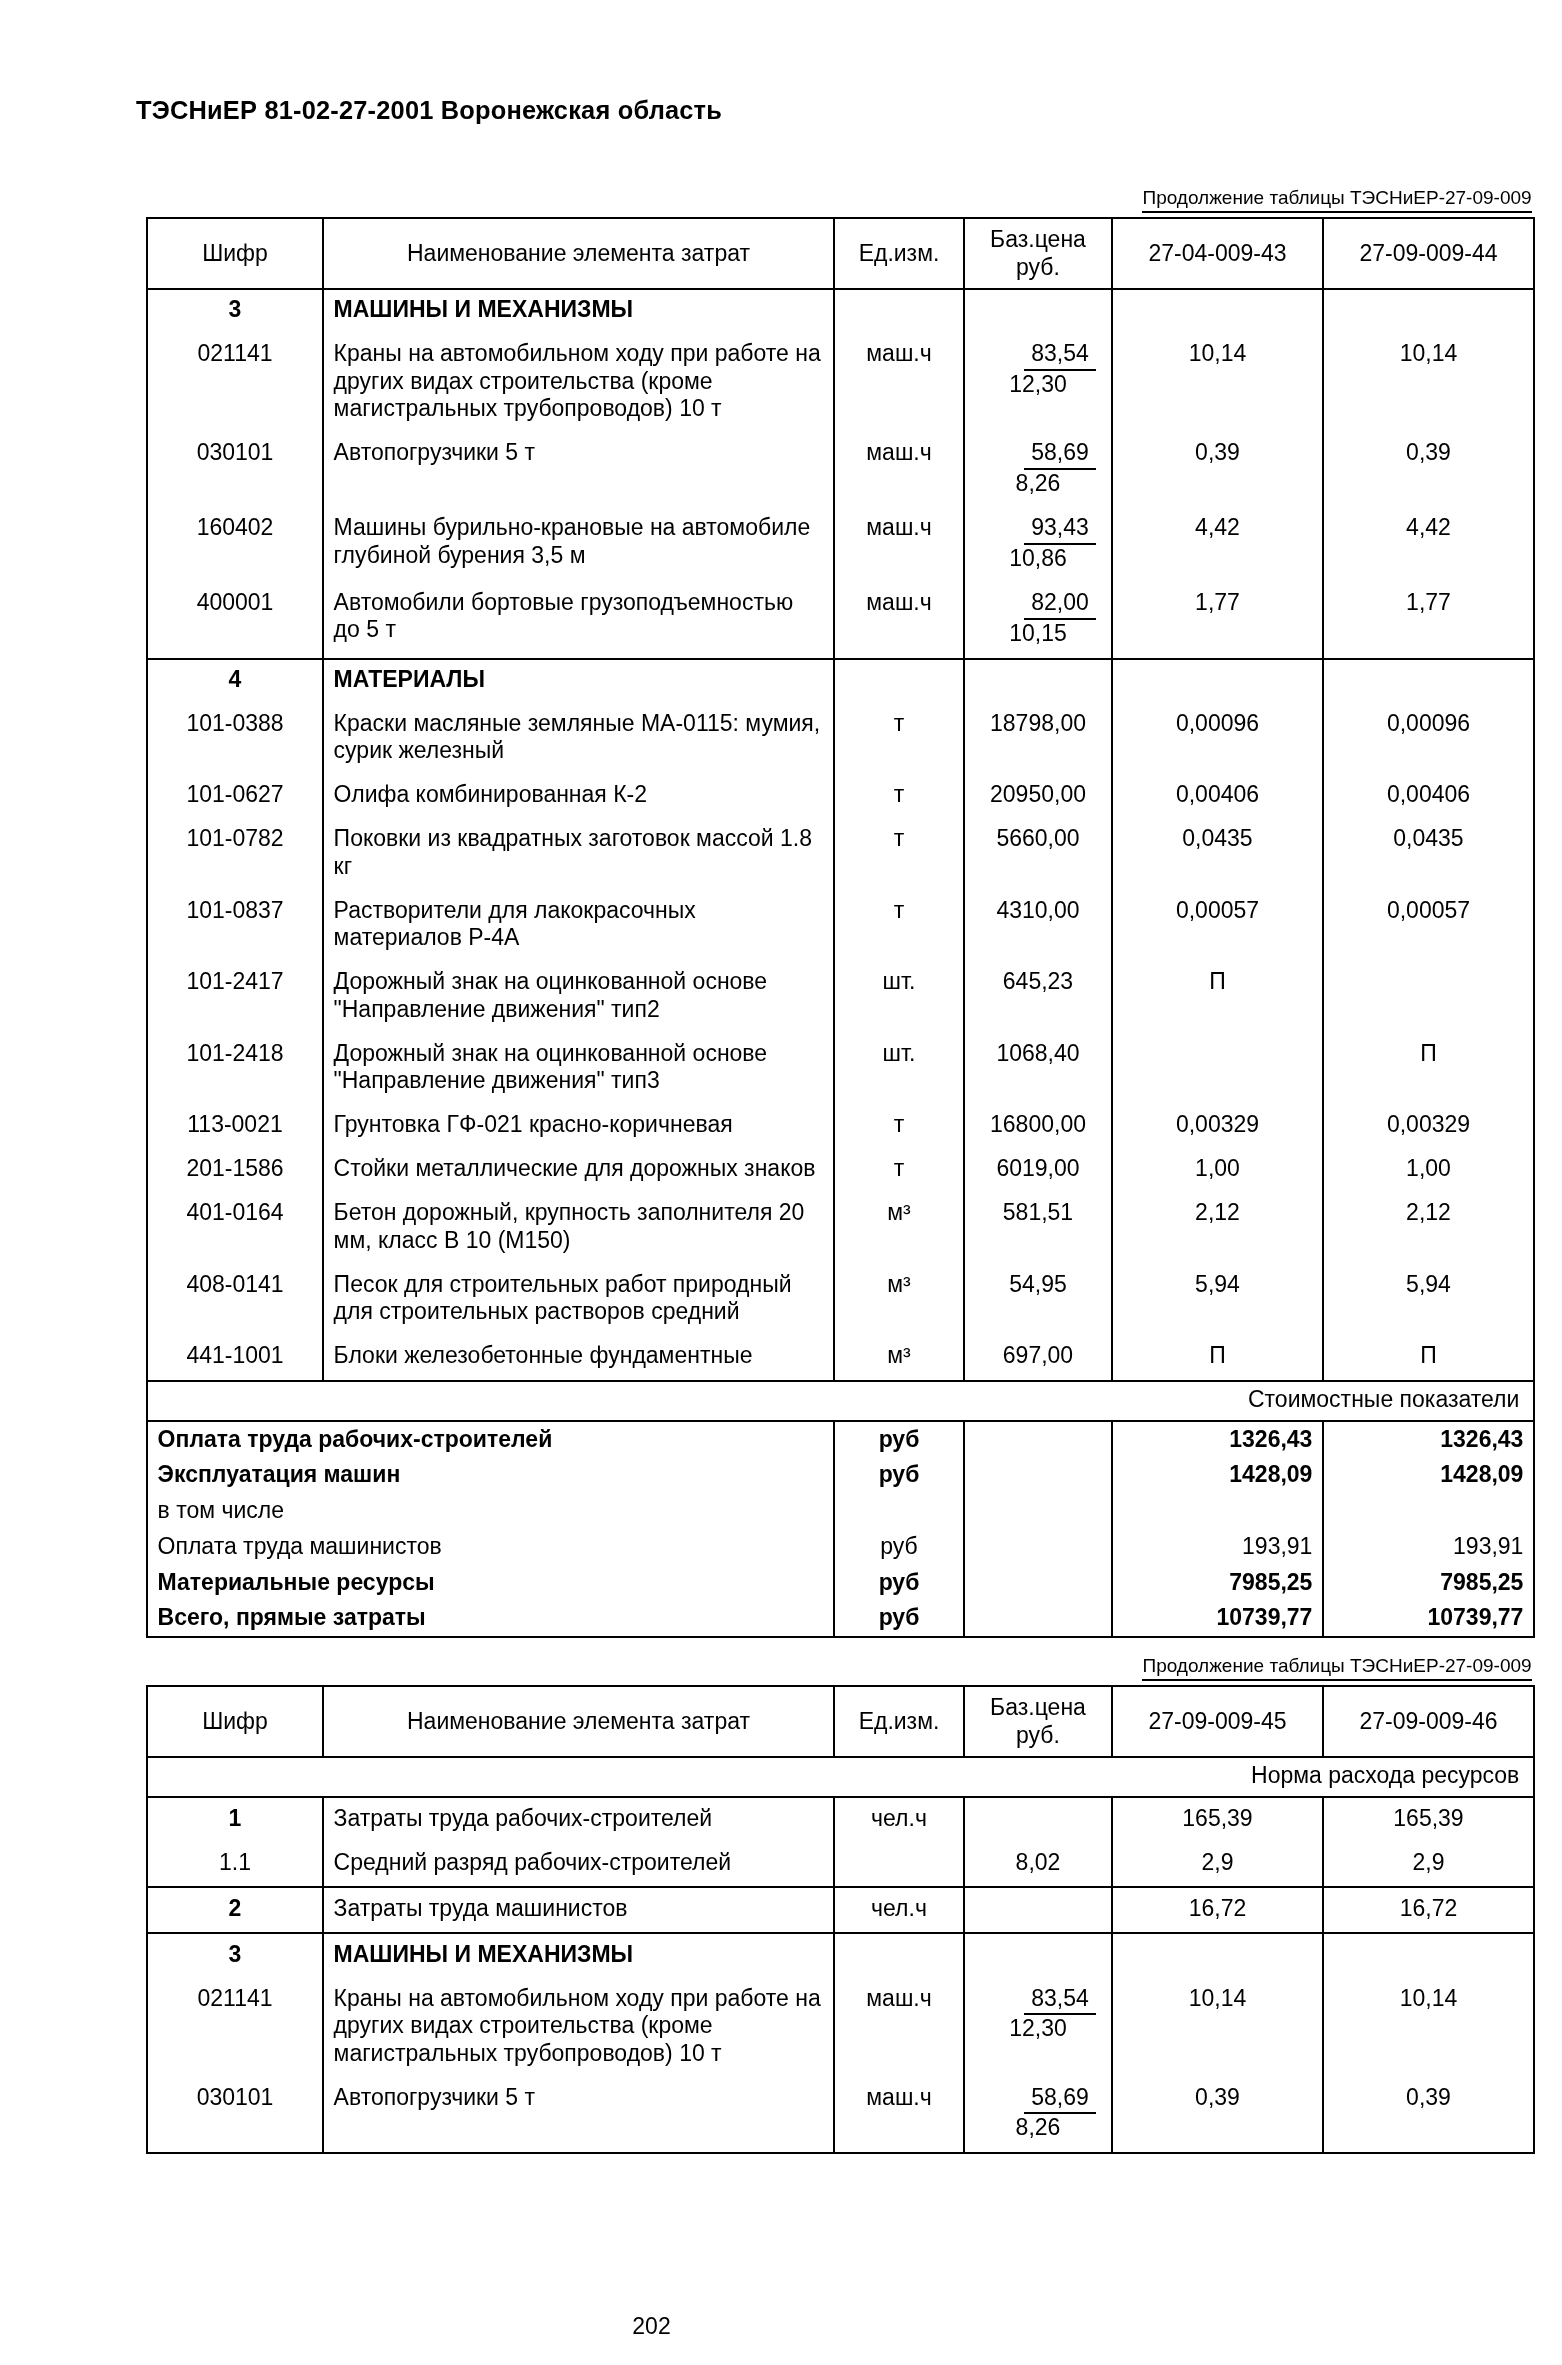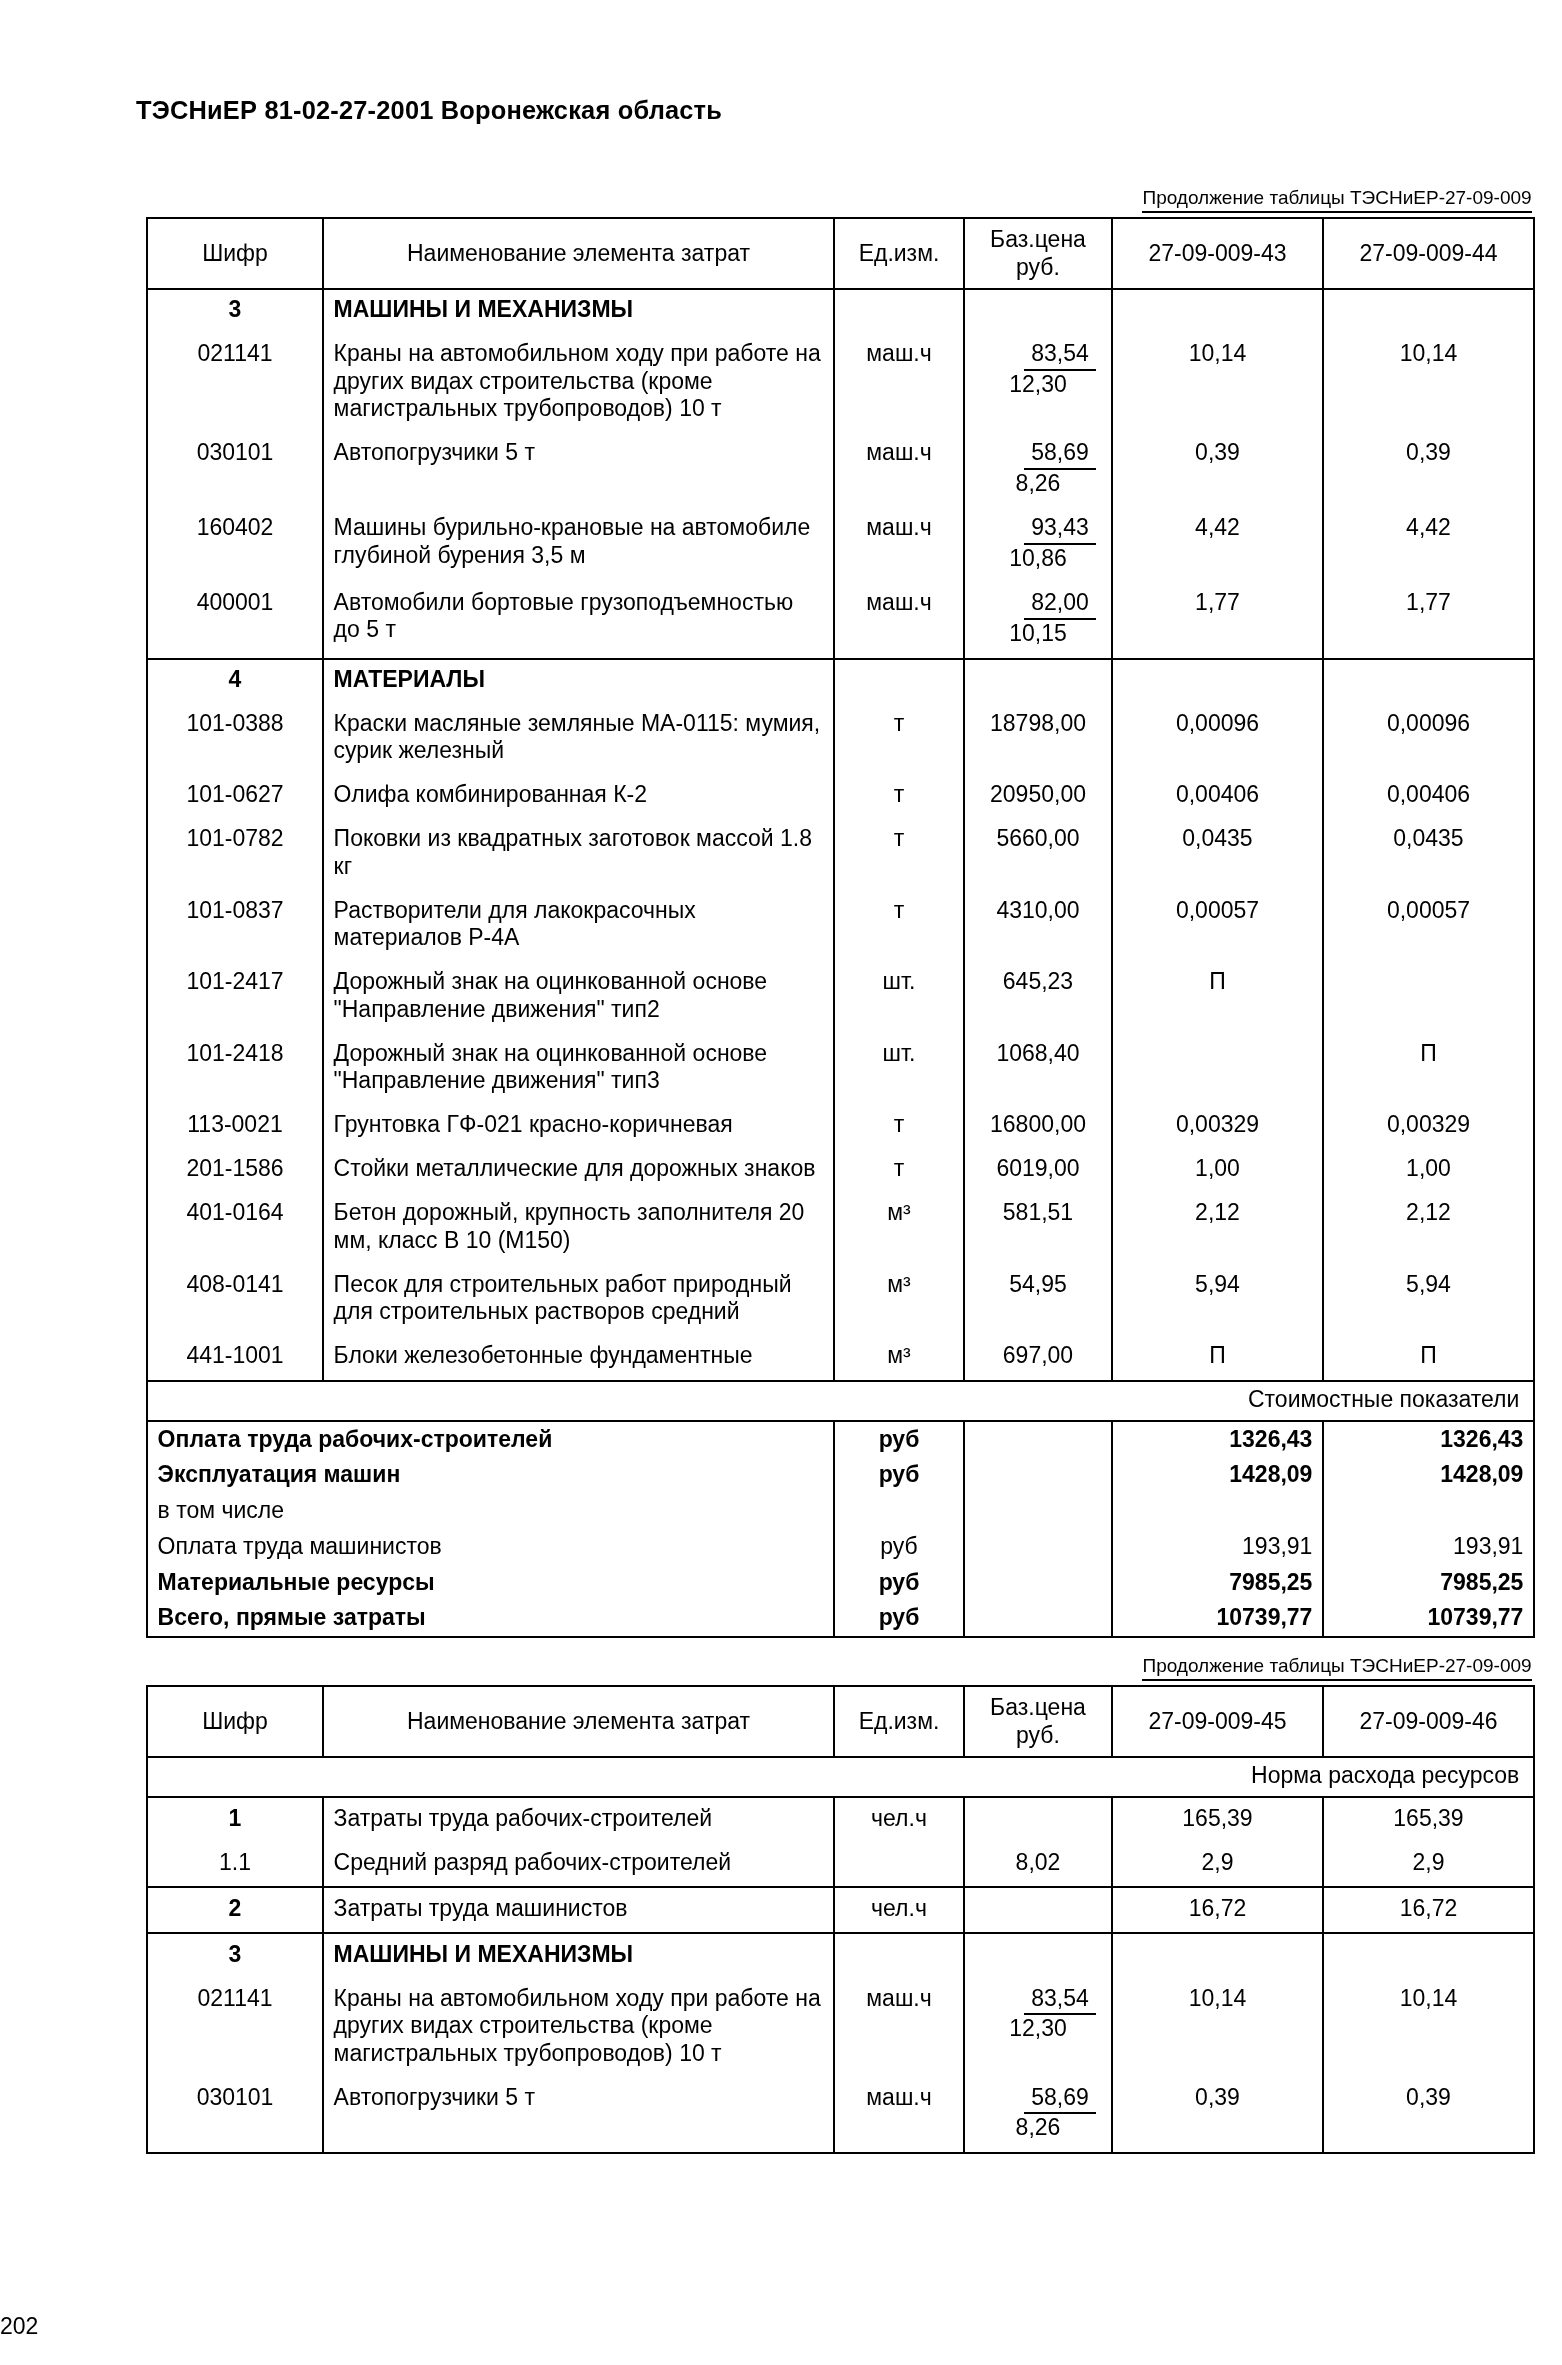--- a/index.html
+++ b/index.html
@@ -16,21 +16,21 @@
   td{border-left:2.1px solid #000;border-right:2.1px solid #000;vertical-align:top;padding:6.2px 9.6px 10.3px;}
   .c{text-align:center;padding-left:2.7px;padding-right:2.7px;}
   .b{font-weight:bold;}
   tr.rt>td{border-top:2.1px solid #000;}
   tr.band>td{border-top:2.1px solid #000;border-bottom:2.1px solid #000;text-align:right;padding:4.1px 13.7px 6.9px;}
   .frt{display:inline-block;border-bottom:2.1px solid #000;padding:0 6.9px 1.4px;margin-left:44px;}
   tr.sum>td{padding:3.4px 9.6px 4.8px;}
   td.lab{padding-left:20.6px;margin-left:38px;}
   .rv{text-align:right;padding-right:52px;}
   .mid{margin:16.5px 1.4px 8.2px 0;}
-  .pagenum{position:absolute;left:0;width:1303px;bottom:26px;text-align:left;font-size:23px;}
+  .pagenum{position:absolute;left:0;width:1303px;bottom:26px;text-align:center;font-size:23px;}
 </style>
 </head>
 <body>
 
 <div class="doc-title">ТЭСНиЕР 81-02-27-2001 Воронежская область</div>
 
 <div class="content">
 
   <div class="cont"><span>Продолжение таблицы ТЭСНиЕР-27-09-009</span></div>
 
@@ -42,21 +42,21 @@
         <col style="width:148px">
         <col style="width:211px">
         <col style="width:211px">
     </colgroup>
     <thead>
       <tr>
         <th>Шифр</th>
         <th>Наименование элемента затрат</th>
         <th>Ед.изм.</th>
         <th><span>Баз.цена</span><br><span>руб.</span></th>
-        <th>27-09-009-43</th>
+        <th>27-04-009-43</th>
         <th>27-09-009-44</th>
       </tr>
     </thead>
     <tbody>
       <tr>
         <td class="c b">3</td>
         <td class="b">МАШИНЫ И МЕХАНИЗМЫ</td>
         <td></td>
         <td></td>
         <td></td>

